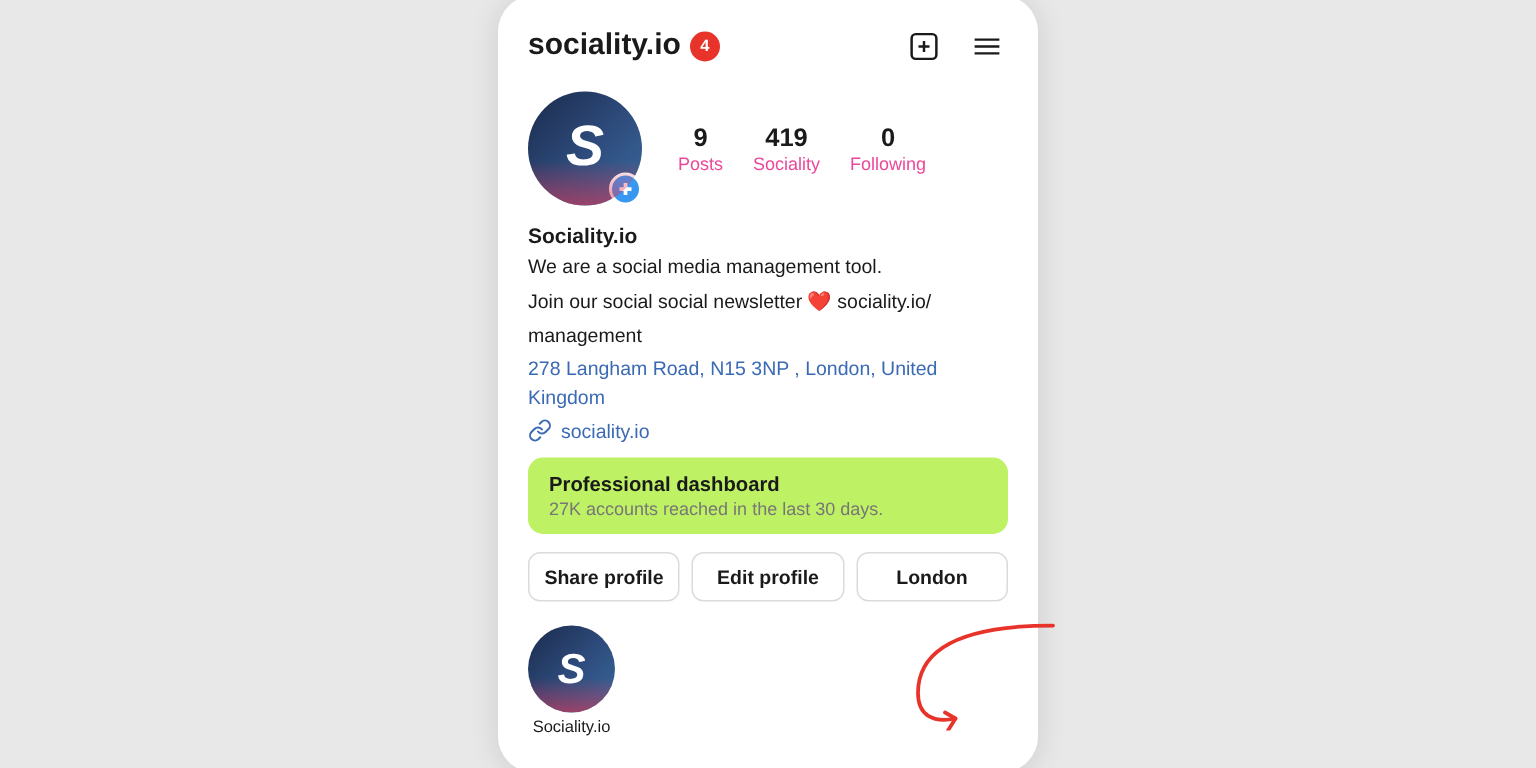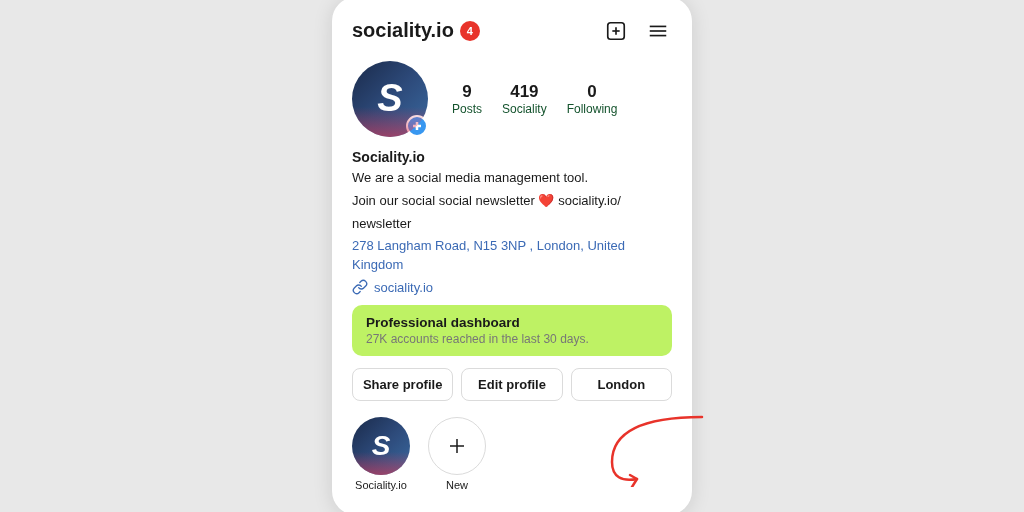--- a/index.html
+++ b/index.html
@@ -141,21 +141,21 @@
       align-items: center;
       cursor: pointer;
     }
     .stat-number {
       font-size: 17px;
       font-weight: 700;
       color: #1a1a1a;
     }
     .stat-label {
       font-size: 12px;
-      color: #14532d;
+      color: #ec4899;
     }
     
     .bio-section {
       margin-bottom: 10px;
     }
     .username {
       font-size: 14px;
       font-weight: 700;
       color: #1a1a1a;
       margin-bottom: 4px;
@@ -348,21 +348,21 @@
         <span class="stat-number">0</span>
         <span class="stat-label">Following</span>
       </div>
     </div>
   </div>
 
   <div class="bio-section">
     <div class="username">Sociality.io</div>
     <div class="bio-text">We are a social media management tool.</div>
     <div class="bio-text">Join our social social newsletter ❤️ sociality.io/</div>
-    <div class="bio-text">newsletter</div>
+    <div class="bio-text">management</div>
     <div class="bio-link-text">278 Langham Road, N15 3NP , London, United Kingdom</div>
     <div class="website-row">
       <div class="link-icon">
         <svg width="16" height="16" viewBox="0 0 24 24" fill="none" stroke="#3b6ab5" stroke-width="2" stroke-linecap="round" stroke-linejoin="round">
           <path d="M10 13a5 5 0 0 0 7.54.54l3-3a5 5 0 0 0-7.07-7.07l-1.72 1.71"></path>
           <path d="M14 11a5 5 0 0 0-7.54-.54l-3 3a5 5 0 0 0 7.07 7.07l1.71-1.71"></path>
         </svg>
       </div>
       <span class="website-link">sociality.io</span>
     </div>
@@ -380,29 +380,20 @@
   </div>
 
   <div class="story-row">
     <div class="story-item">
       <div class="story-avatar">
         <div class="avatar-gradient-overlay"></div>
         <span class="story-s-letter">S</span>
       </div>
       <span class="story-label">Sociality.io</span>
     </div>
-    <div class="story-item">
-      <div class="new-story-btn">
-        <svg viewBox="0 0 24 24">
-          <line x1="12" y1="5" x2="12" y2="19"></line>
-          <line x1="5" y1="12" x2="19" y2="12"></line>
-        </svg>
-      </div>
-      <span class="story-label">New</span>
-    </div>
   </div>
 
   <div class="arrow-container">
     <svg viewBox="0 0 120 80" fill="none">
       <path d="M110 10 C90 10, 20 10, 20 55 C20 70, 30 75, 45 72" stroke="#e8332a" stroke-width="2.5" stroke-linecap="round" fill="none"></path>
       <path d="M38 68 L45 72 L40 80" stroke="#e8332a" stroke-width="2.5" stroke-linecap="round" stroke-linejoin="round" fill="none"></path>
     </svg>
   </div>
 
 </div>

